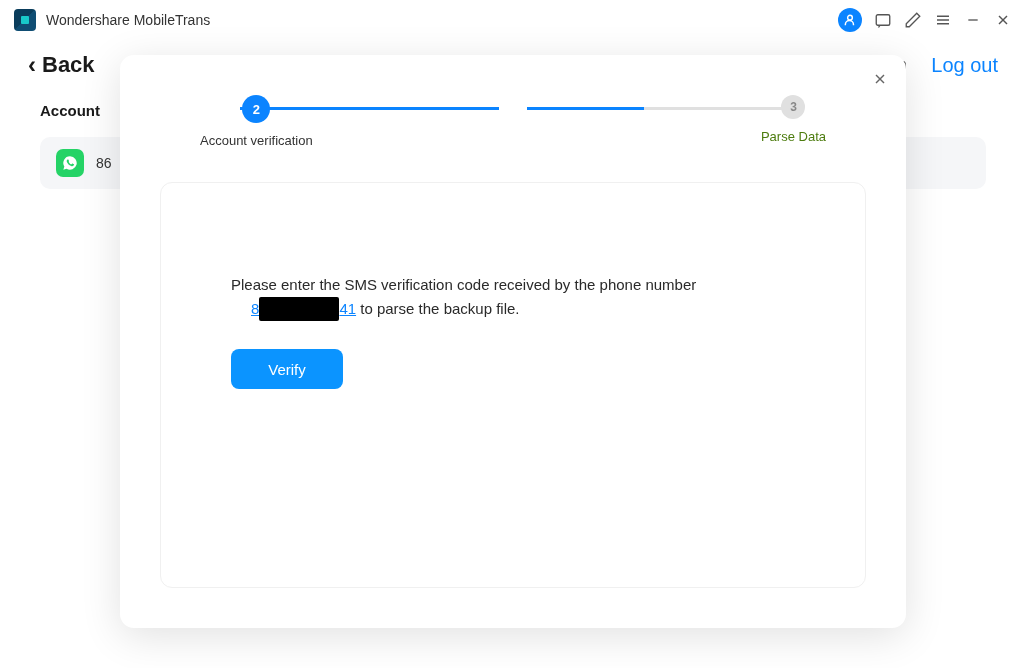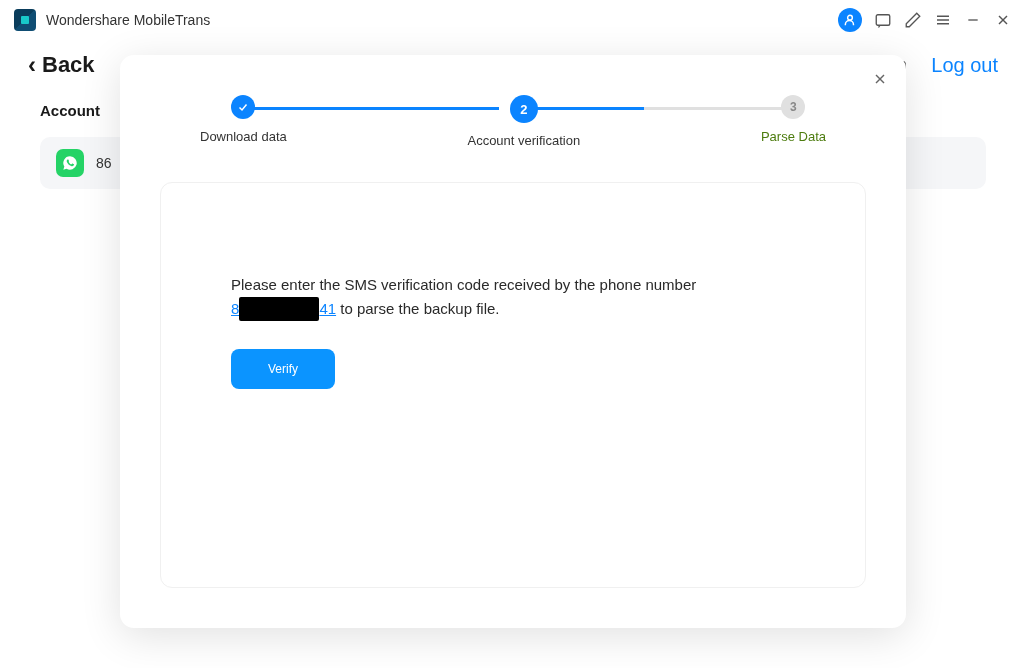--- a/index.html
+++ b/index.html
@@ -232,20 +232,21 @@
     .instruction {
       font-size: 15px;
       color: #2a2a2a;
       line-height: 1.6;
     }
     .phone-link {
       color: #0b84ff;
       text-decoration: underline;
       position: relative;
       display: inline-block;
+      margin-left: 20px;
     }
     .redact-phone {
       position: relative;
       display: inline-block;
       background: #000;
       color: transparent;
       user-select: none;
       border-radius: 2px;
     }
     .instruction-part2 {
@@ -282,26 +283,26 @@
     .redact-input {
       background: #000;
       color: transparent;
       border-radius: 2px;
       padding: 2px 4px;
       user-select: none;
     }
     .verify-btn {
       background: #0b94ff;
       color: white;
-      font-size: 12px;
+      font-size: 15px;
       font-weight: 500;
       border: none;
       border-radius: 8px;
       height: 40px;
-      width: 104px;
+      width: 112px;
       cursor: pointer;
     }
   </style>
 </head>
 <body>
 
 <div class="title-bar">
   <div class="title-left">
     <div class="app-icon">
       <div class="app-icon-inner"></div>
@@ -375,28 +376,20 @@
     <svg width="16" height="16" viewBox="0 0 24 24" fill="none" stroke="currentColor" stroke-width="2">
         <line x1="6" y1="6" x2="18" y2="18"></line>
         <line x1="18" y1="6" x2="6" y2="18"></line>
       </svg>
   </div>
 
   <div class="stepper">
     <div class="step-line line1"></div>
     <div class="step-line line2"></div>
 
-    <div class="step">
-      <div class="step-circle done">
-        <svg width="12" height="12" viewBox="0 0 24 24" fill="none" stroke="white" stroke-width="3">
-            <polyline points="5 13 10 18 19 7"></polyline>
-          </svg>
-      </div>
-      <div class="step-label">Download data</div>
-    </div>
 
     <div class="step">
       <div class="step-circle active">2</div>
       <div class="step-label">Account verification</div>
     </div>
 
     <div class="step">
       <div class="step-circle pending">3</div>
       <div class="step-label pending">Parse Data</div>
     </div>

